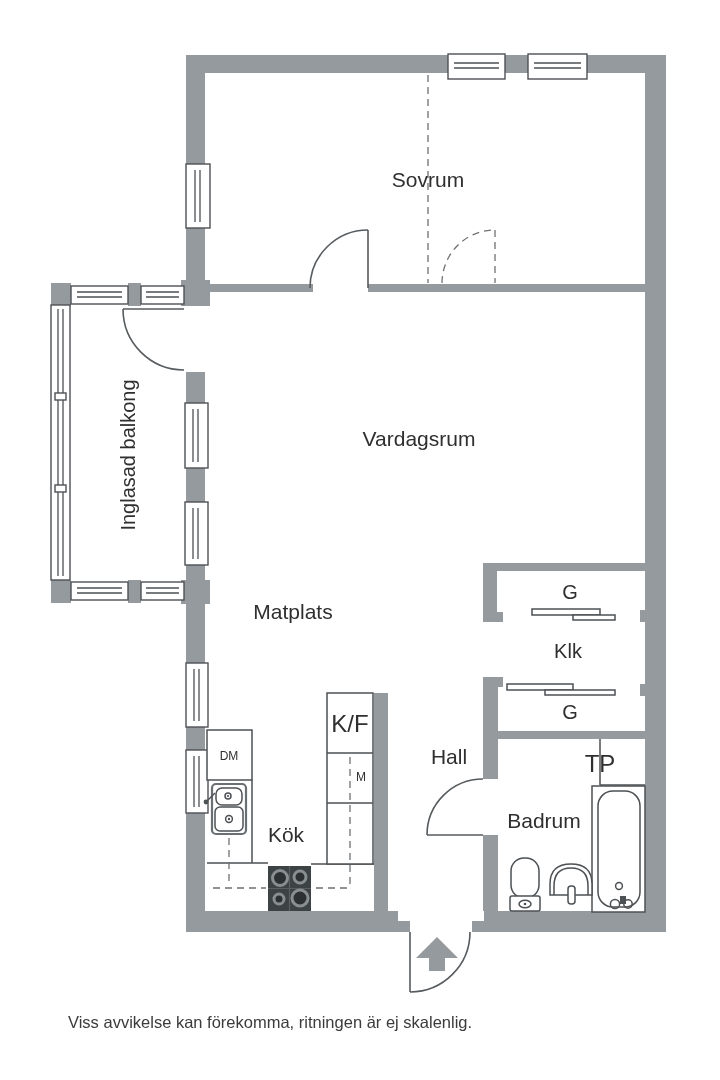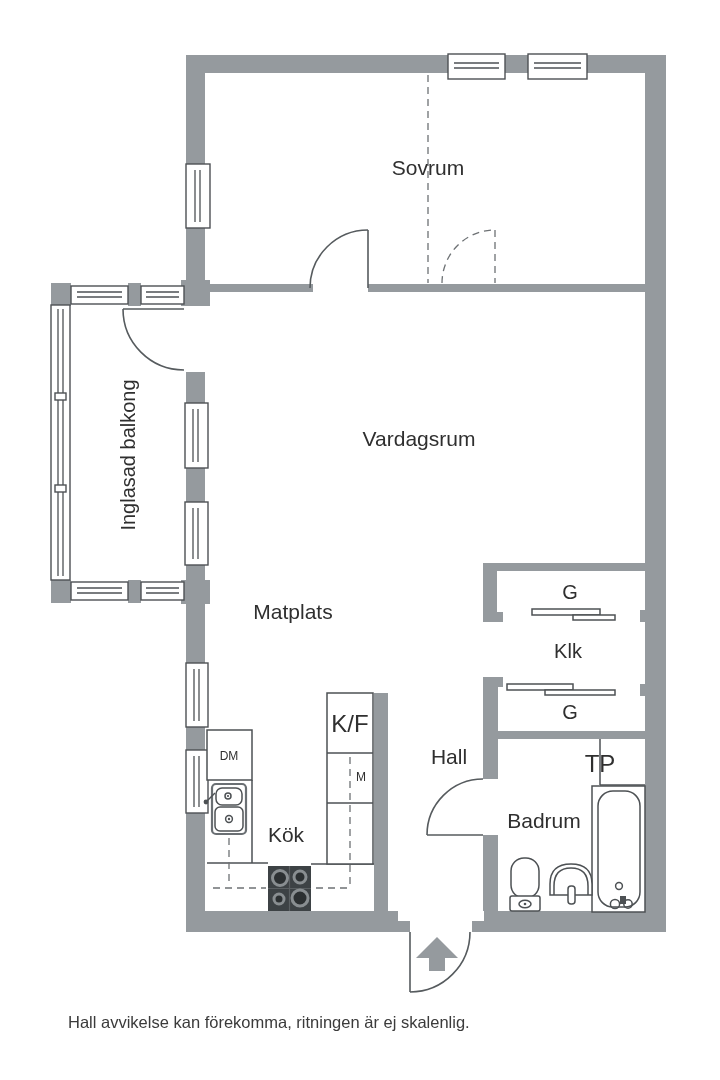--- a/index.html
+++ b/index.html
@@ -239,30 +239,30 @@
     <path class="fix" d="M550,895 L550,884 Q550,864 571,864 Q592,864 592,884 L592,895 Z"></path>
     <path class="fixln" d="M554,895 L554,886 Q554,868 571,868 Q588,868 588,886 L588,895"></path>
     <rect class="fix" x="568" y="886" width="7" height="18" rx="3"></rect>
   </g>
 
   <g>
     <polygon points="437,937 416,958 429,958 429,971 445,971 445,958 458,958" fill="var(--wall)"></polygon>
   </g>
 </svg>
 
-  <div class="label fs21" style="left:428px;top:167px;">Sovrum</div>
+  <div class="label fs21" style="left:428px;top:179px;">Sovrum</div>
   <div class="label fs21" style="left:419px;top:438px;">Vardagsrum</div>
   <div class="label fs21" style="left:293px;top:611px;">Matplats</div>
   <div class="label rot fs20" style="left:128px;top:455px;">Inglasad balkong</div>
   <div class="label fs21" style="left:286px;top:802px;margin-top:32px;">Kök</div>
   <div class="label fs21" style="left:436px;top:756px;margin-left:13px;">Hall</div>
   <div class="label fs20" style="left:568px;top:651px;">Klk</div>
   <div class="label fs21" style="left:544px;top:820px;">Badrum</div>
 
   <div class="label fs17" style="left:229px;top:756px;">DM</div>
   <div class="label fs19" style="left:350px;top:724px;">K/F</div>
   <div class="label fs17" style="left:361px;top:777px;">M</div>
   <div class="label fs19" style="left:600px;top:764px;">TP</div>
   <div class="label fs20" style="left:570px;top:592px;">G</div>
   <div class="label fs20" style="left:570px;top:712px;">G</div>
 
-  <div class="disclaimer">Hall avvikelse kan förekomma, ritningen är ej skalenlig.</div>
+  <div class="disclaimer">Viss avvikelse kan förekomma, ritningen är ej skalenlig.</div>
 </div>
 
 </body></html>

